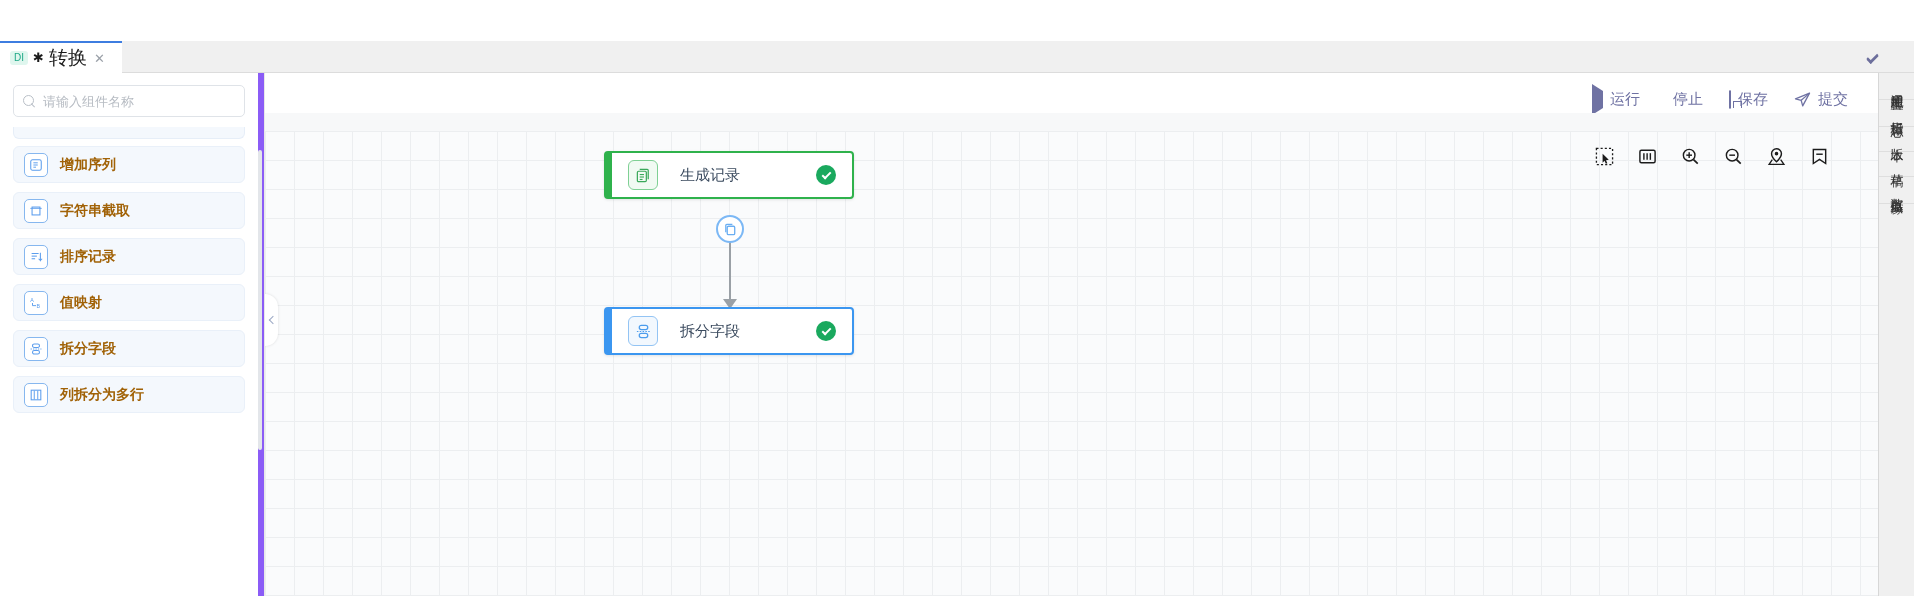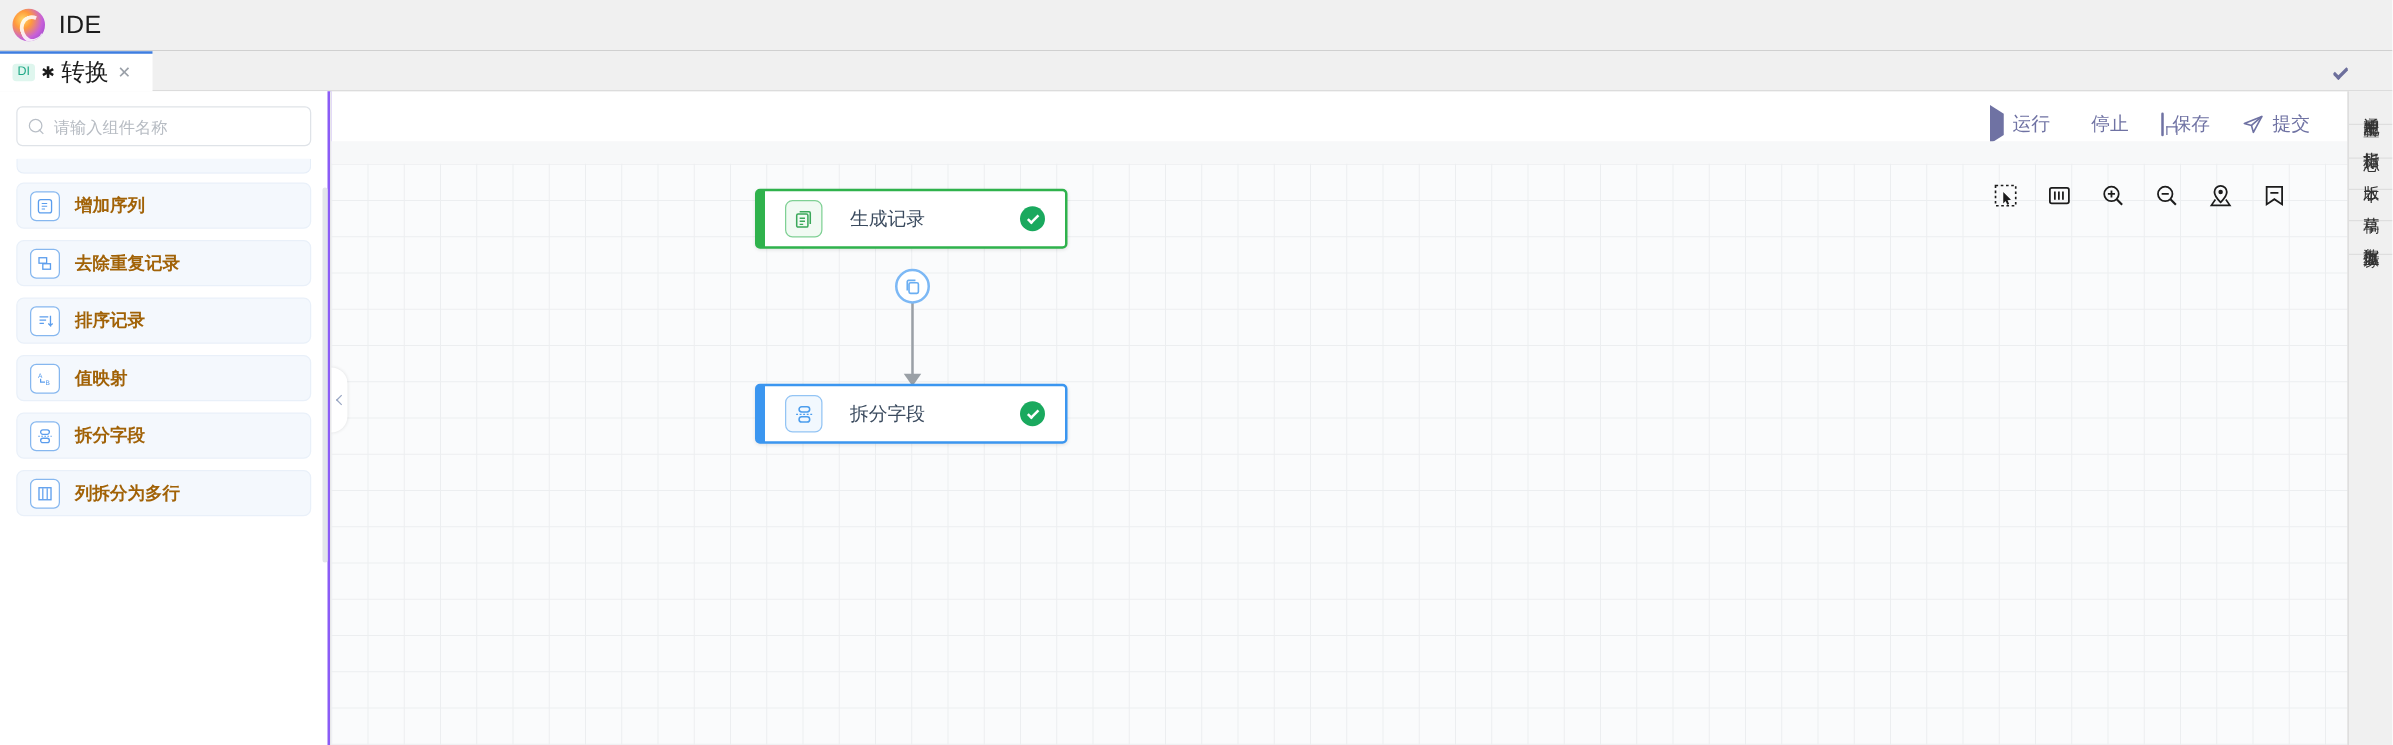--- a/index.html
+++ b/index.html
@@ -47,21 +47,21 @@
     position: absolute; right: 30px; top: 4px; width: 24px; height: 24px;
     display: flex; align-items: center; justify-content: center; cursor: pointer;
   }
   .chev { width: 11px; height: 6px; border-left: 2px solid #6d6f9c; border-bottom: 2px solid #6d6f9c;
     transform: rotate(-45deg); }
   .chev.second { margin-top: -7px; }
 
   
   .sidebar {
     position: absolute; left: 0; top: 73px; width: 265px; height: 523px;
-    background: #ffffff; border-right: 3px solid #8b5cf6; overflow: hidden;
+    background: #ffffff; border-right: 7px solid #8b5cf6; overflow: hidden;
   }
   .search-wrap { padding: 12px 13px 6px 13px; }
   .search-box {
     height: 32px; border: 1px solid #dfe3e8; border-radius: 5px;
     display: flex; align-items: center; padding: 0 9px; gap: 7px; background: #fff;
   }
   .search-icon { width: 13px; height: 13px; flex: none; position: relative; }
   .search-icon::before { content:""; position:absolute; left:0; top:0; width:9px; height:9px;
     border:1.4px solid #b9bfc7; border-radius:50%; }
   .search-icon::after { content:""; position:absolute; left:8px; top:8px; width:5px; height:1.4px;
@@ -173,24 +173,20 @@
     font-size: 13px; color: #333; letter-spacing: 1px;
     padding: 11px 0; display: flex; justify-content: center; align-items: center;
     border-bottom: 1px solid #dedede; cursor: pointer;
   }
 </style>
 </head>
 <body>
 
 <div id="app">
 
-  <div class="titlebar">
-    <div class="logo"></div>
-    <div class="app-title">IDE</div>
-  </div>
 
   <div class="tabstrip">
     <div class="tab">
       <span class="tab-badge">DI</span>
       <span class="tab-dirty">✱</span>
       <span class="tab-title">转换</span>
       <span class="tab-close">✕</span>
     </div>
     <div class="tab-collapse">
       <div style="display:flex;flex-direction:column;align-items:center;">
@@ -216,25 +212,25 @@
               <line x1="5" y1="5.5" x2="10" y2="5.5" stroke="#5b9ded" stroke-width="1.1"></line>
               <line x1="5" y1="8" x2="10" y2="8" stroke="#5b9ded" stroke-width="1.1"></line>
               <line x1="5" y1="10.5" x2="8" y2="10.5" stroke="#5b9ded" stroke-width="1.1"></line>
             </svg>
           </span>
           <span class="comp-label">增加序列</span>
         </div>
         <div class="comp-item">
           <span class="comp-icon">
             <svg width="14" height="14" viewBox="0 0 16 16">
-              <rect x="2.5" y="2.5" width="7" height="5" fill="none" stroke="#5b9ded" stroke-width="1.2"></rect>
-              <rect x="6" y="8" width="7" height="5" fill="none" stroke="#5b9ded" stroke-width="1.2"></rect>
-            </svg>
-          </span>
-          <span class="comp-label">去除重复记录</span>
+              <rect x="3.5" y="3.5" width="9" height="9" fill="none" stroke="#5b9ded" stroke-width="1.2"></rect>
+              <line x1="1.5" y1="5" x2="14.5" y2="5" stroke="#5b9ded" stroke-width="1"></line>
+            </svg>
+          </span>
+          <span class="comp-label">字符串截取</span>
         </div>
         <div class="comp-item">
           <span class="comp-icon">
             <svg width="14" height="14" viewBox="0 0 16 16">
               <line x1="3" y1="4" x2="11" y2="4" stroke="#5b9ded" stroke-width="1.2"></line>
               <line x1="3" y1="7" x2="9" y2="7" stroke="#5b9ded" stroke-width="1.2"></line>
               <line x1="3" y1="10" x2="7" y2="10" stroke="#5b9ded" stroke-width="1.2"></line>
               <path d="M13 3v9l-2-2M13 12l2-2" fill="none" stroke="#5b9ded" stroke-width="1.2"></path>
             </svg>
           </span>

